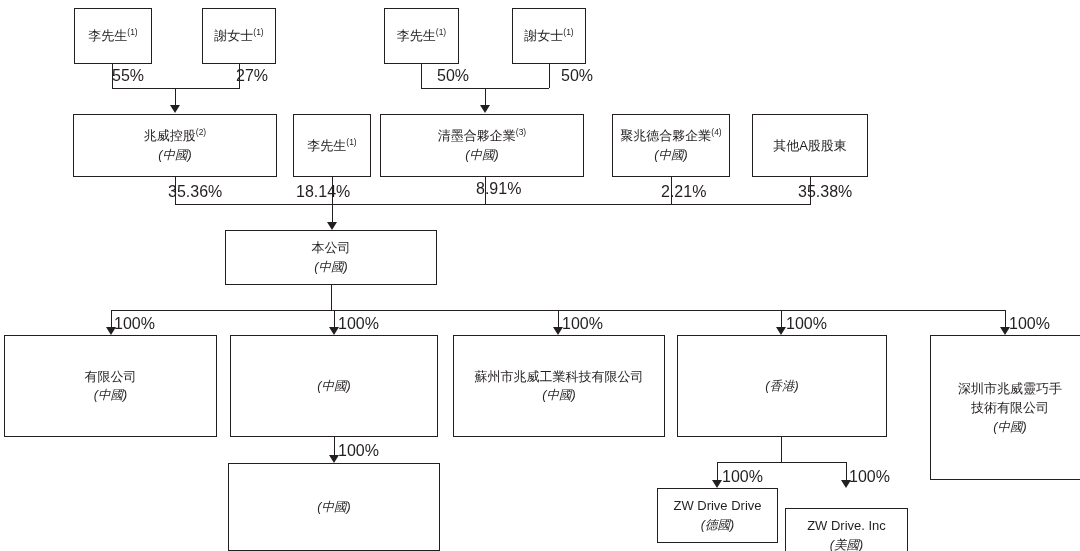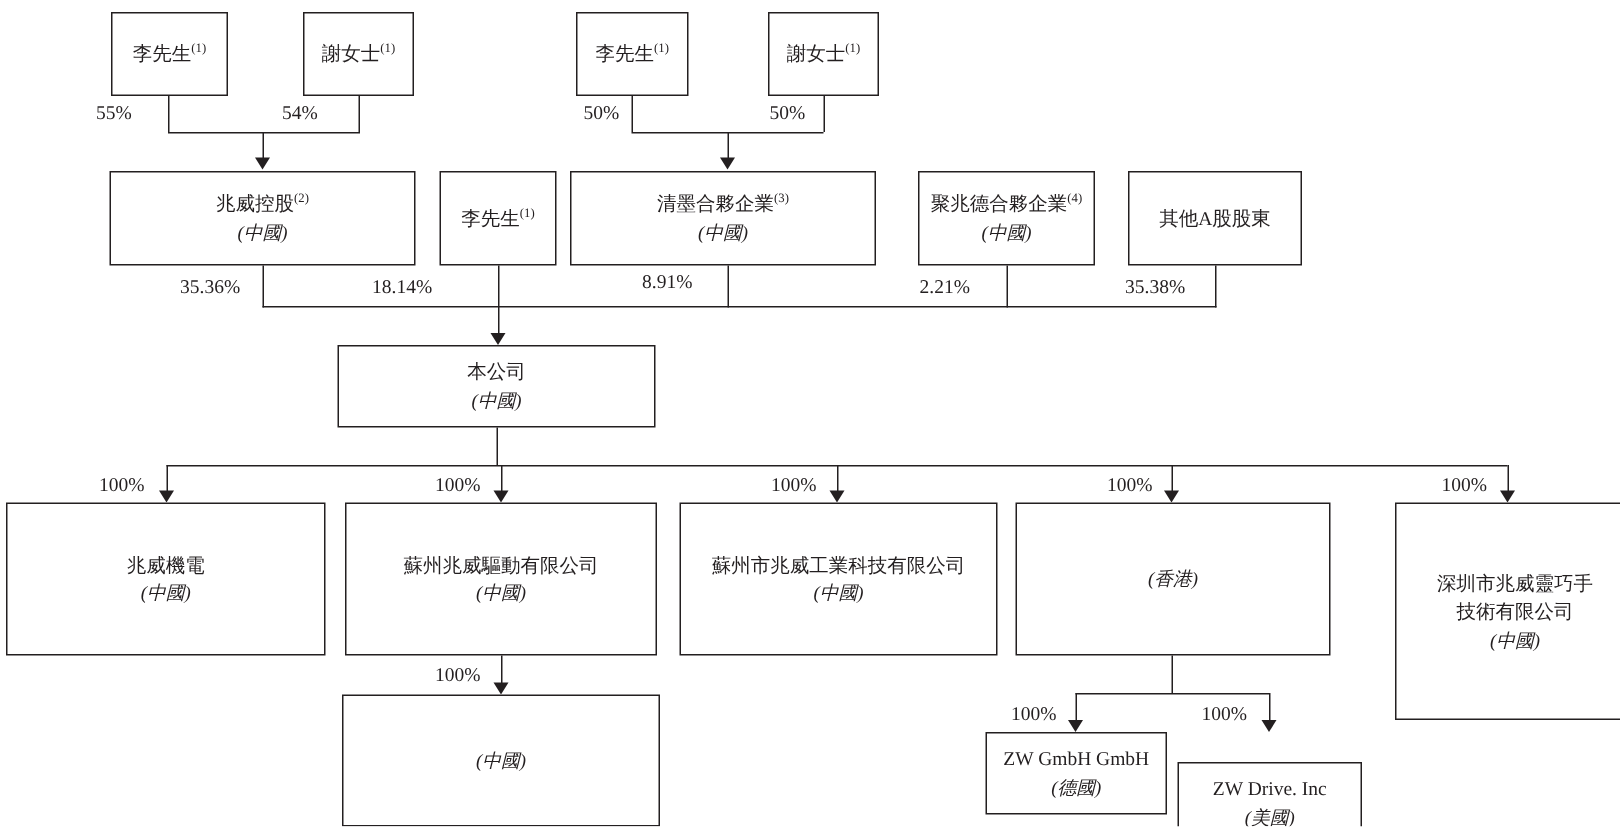--- a/index.html
+++ b/index.html
@@ -1,29 +1,29 @@
 <!DOCTYPE html>
 <html><head>
 <meta charset="utf-8">
 <style>
   html,body{margin:0;padding:0;background:#ffffff;}
   .canvas{
     position:relative;width:1080px;height:551px;background:#ffffff;
-    font-family:Liberation Serif, serif;color:#231f20;
+    font-family:Liberation Sans, sans-serif;color:#231f20;
     overflow:hidden;
   }
   .node{
     position:absolute;box-sizing:border-box;border:1px solid #231f20;background:#ffffff;
     display:flex;flex-direction:column;align-items:center;justify-content:center;
     text-align:center;font-size:13px;line-height:1.5;
   }
   .nm{white-space:pre-line;}
   .nm sup{font-size:8.5px;line-height:0;}
   .jur{font-style:italic;font-size:12.5px;}
-  .pct{position:absolute;font-size:13px;line-height:1;white-space:nowrap;}
+  .pct{position:absolute;font-size:16px;line-height:1;white-space:nowrap;margin-left:48px;}
   .ln{position:absolute;background:#231f20;}
   .v{width:1px;}
   .h{height:1px;}
   .ah{
     position:absolute;width:0;height:0;
     border-left:5px solid transparent;border-right:5px solid transparent;
     border-top:8px solid #231f20;
   }
 </style>
 </head>
@@ -38,21 +38,21 @@
     <div class="nm"><span>謝女士</span><sup>(1)</sup></div>
   </div>
   <div class="node" style="left:384px;top:8px;width:75px;height:56px">
     <div class="nm"><span>李先生</span><sup>(1)</sup></div>
   </div>
   <div class="node" style="left:512px;top:8px;width:74px;height:56px">
     <div class="nm"><span>謝女士</span><sup>(1)</sup></div>
   </div>
 
   <div class="pct" style="left:64px;top:68px">55%</div>
-  <div class="pct" style="left:188px;top:68px">54%</div>
+  <div class="pct" style="left:188px;top:68px">27%</div>
   <div class="pct" style="left:389px;top:68px">50%</div>
   <div class="pct" style="left:513px;top:68px">50%</div>
 
   <div class="ln v" style="left:112px;top:64px;height:24px"></div>
   <div class="ln v" style="left:239px;top:64px;height:24px"></div>
   <div class="ln h" style="left:112px;top:88px;width:128px"></div>
   <div class="ln v" style="left:175px;top:88px;height:18px"></div>
   <div class="ah" style="left:170px;top:105px"></div>
 
   <div class="ln v" style="left:421px;top:64px;height:24px"></div>
@@ -112,25 +112,24 @@
   <div class="ah" style="left:776px;top:327px"></div>
   <div class="ah" style="left:1000px;top:327px"></div>
 
   <div class="pct" style="left:66px;top:316px">100%</div>
   <div class="pct" style="left:290px;top:316px">100%</div>
   <div class="pct" style="left:514px;top:316px">100%</div>
   <div class="pct" style="left:738px;top:316px">100%</div>
   <div class="pct" style="left:961px;top:316px">100%</div>
 
   <div class="node" style="left:4px;top:335px;width:213px;height:102px">
-    <div class="nm">兆威機電</div>
+    <div class="nm">有限公司</div>
     <div class="jur">(中國)</div>
   </div>
   <div class="node" style="left:230px;top:335px;width:208px;height:102px">
-    <div class="nm">蘇州兆威驅動有限公司</div>
     <div class="jur">(中國)</div>
   </div>
   <div class="node" style="left:453px;top:335px;width:212px;height:102px">
     <div class="nm">蘇州市兆威工業科技有限公司</div>
     <div class="jur">(中國)</div>
   </div>
   <div class="node" style="left:677px;top:335px;width:210px;height:102px">
     <div class="jur">(香港)</div>
   </div>
   <div class="node" style="left:930px;top:335px;width:160px;height:145px">
@@ -149,21 +148,21 @@
   <div class="ln v" style="left:846px;top:462px;height:19px"></div>
   <div class="ah" style="left:712px;top:480px"></div>
   <div class="ah" style="left:841px;top:480px"></div>
   <div class="pct" style="left:674px;top:469px">100%</div>
   <div class="pct" style="left:801px;top:469px">100%</div>
 
   <div class="node" style="left:228px;top:463px;width:212px;height:88px">
     <div class="jur">(中國)</div>
   </div>
   <div class="node" style="left:657px;top:488px;width:121px;height:55px">
-    <div class="nm">ZW GmbH GmbH</div>
+    <div class="nm">ZW Drive Drive</div>
     <div class="jur">(德國)</div>
   </div>
   <div class="node" style="left:785px;top:508px;width:123px;height:55px">
     <div class="nm">ZW Drive. Inc</div>
     <div class="jur">(美國)</div>
   </div>
 
 </div>
 
 </body></html>

